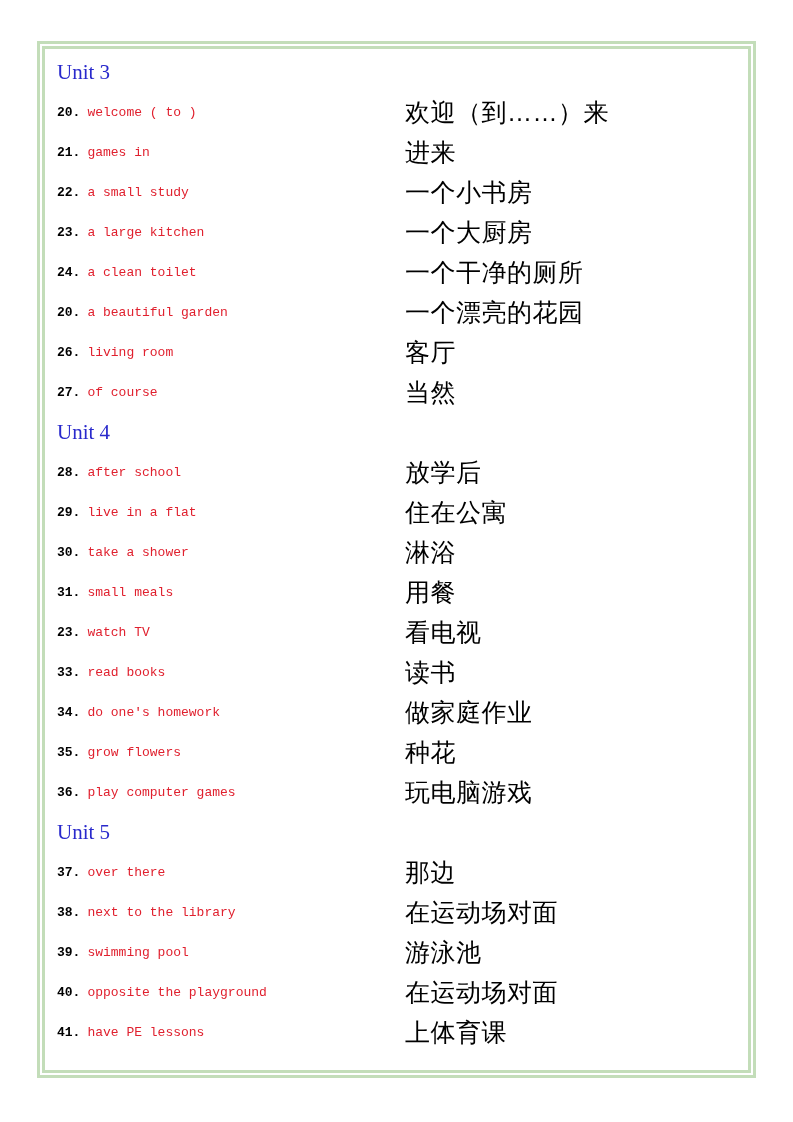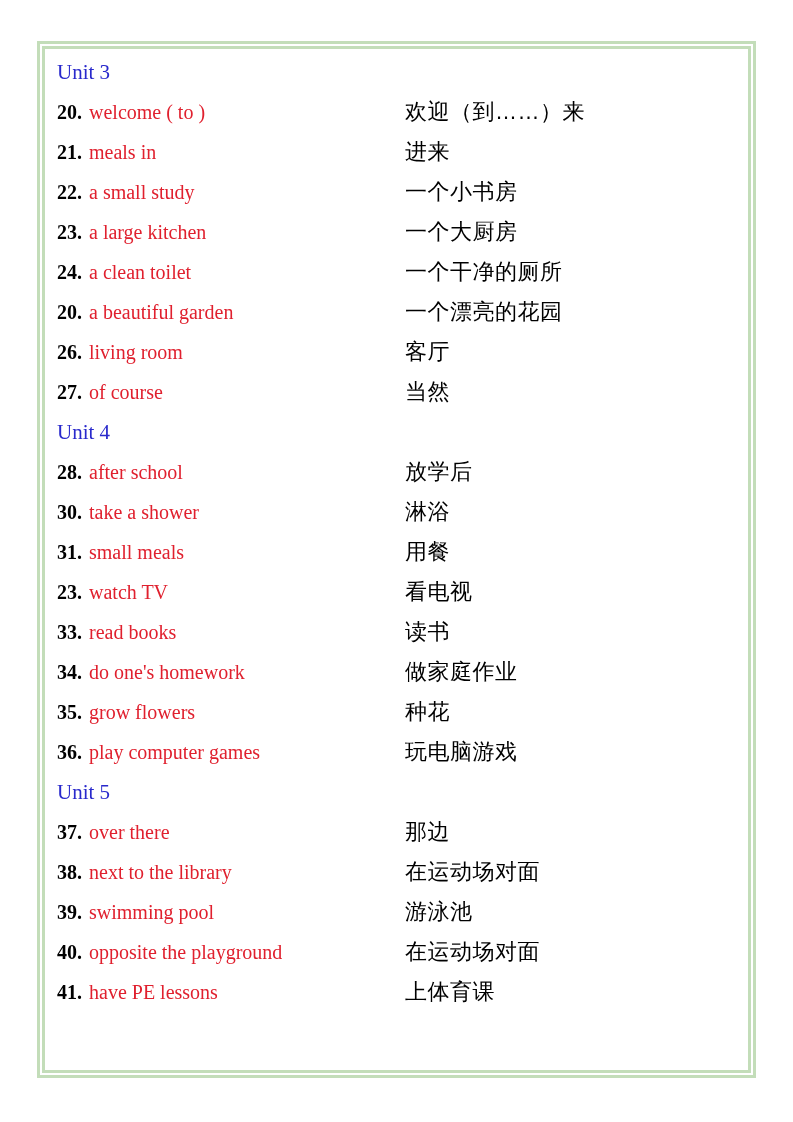--- a/index.html
+++ b/index.html
@@ -38,56 +38,56 @@
     white-space: nowrap;
   }
   .unit-label {
     font-family: "Liberation Serif", serif;
     font-size: 21px;
     color: var(--unit-color, #2929cc);
   }
   .en-cell {
     width: 348px;
     flex: 0 0 348px;
-    font-family: Liberation Serif, serif;
-    font-size: 20px;
+    font-family: Liberation Mono, monospace;
+    font-size: 13px;
     overflow: hidden;
   }
   .num {
     font-weight: bold;
     color: var(--number-color, #000000);
     margin-right: 7px;
   }
   .phrase {
     color: var(--phrase-color, #e0202e);
   }
   .zh-cell {
     font-family: "Liberation Sans", sans-serif;
-    font-size: 22px;
+    font-size: 25px;
     color: var(--chinese-color, #000000);
     letter-spacing: 0.5px;
   }
 </style>
 </head>
 <body>
 
 <div class="page">
   <div class="frame">
     <div class="content" id="content">
   <div class="row">
     <span class="unit-label">Unit 3</span>
   </div>
 
   <div class="row">
     <span class="en-cell"><span class="num">20.</span><span class="phrase">welcome ( to )</span></span>
     <span class="zh-cell">欢迎（到……）来</span>
   </div>
 
   <div class="row">
-    <span class="en-cell"><span class="num">21.</span><span class="phrase">meals in</span></span>
+    <span class="en-cell"><span class="num">21.</span><span class="phrase">games in</span></span>
     <span class="zh-cell">进来</span>
   </div>
 
   <div class="row">
     <span class="en-cell"><span class="num">22.</span><span class="phrase">a small study</span></span>
     <span class="zh-cell">一个小书房</span>
   </div>
 
   <div class="row">
     <span class="en-cell"><span class="num">23.</span><span class="phrase">a large kitchen</span></span>
@@ -116,20 +116,24 @@
 
   <div class="row">
     <span class="unit-label">Unit 4</span>
   </div>
 
   <div class="row">
     <span class="en-cell"><span class="num">28.</span><span class="phrase">after school</span></span>
     <span class="zh-cell">放学后</span>
   </div>
 
+  <div class="row">
+    <span class="en-cell"><span class="num">29.</span><span class="phrase">live in a flat</span></span>
+    <span class="zh-cell">住在公寓</span>
+  </div>
 
   <div class="row">
     <span class="en-cell"><span class="num">30.</span><span class="phrase">take a shower</span></span>
     <span class="zh-cell">淋浴</span>
   </div>
 
   <div class="row">
     <span class="en-cell"><span class="num">31.</span><span class="phrase">small meals</span></span>
     <span class="zh-cell">用餐</span>
   </div>

